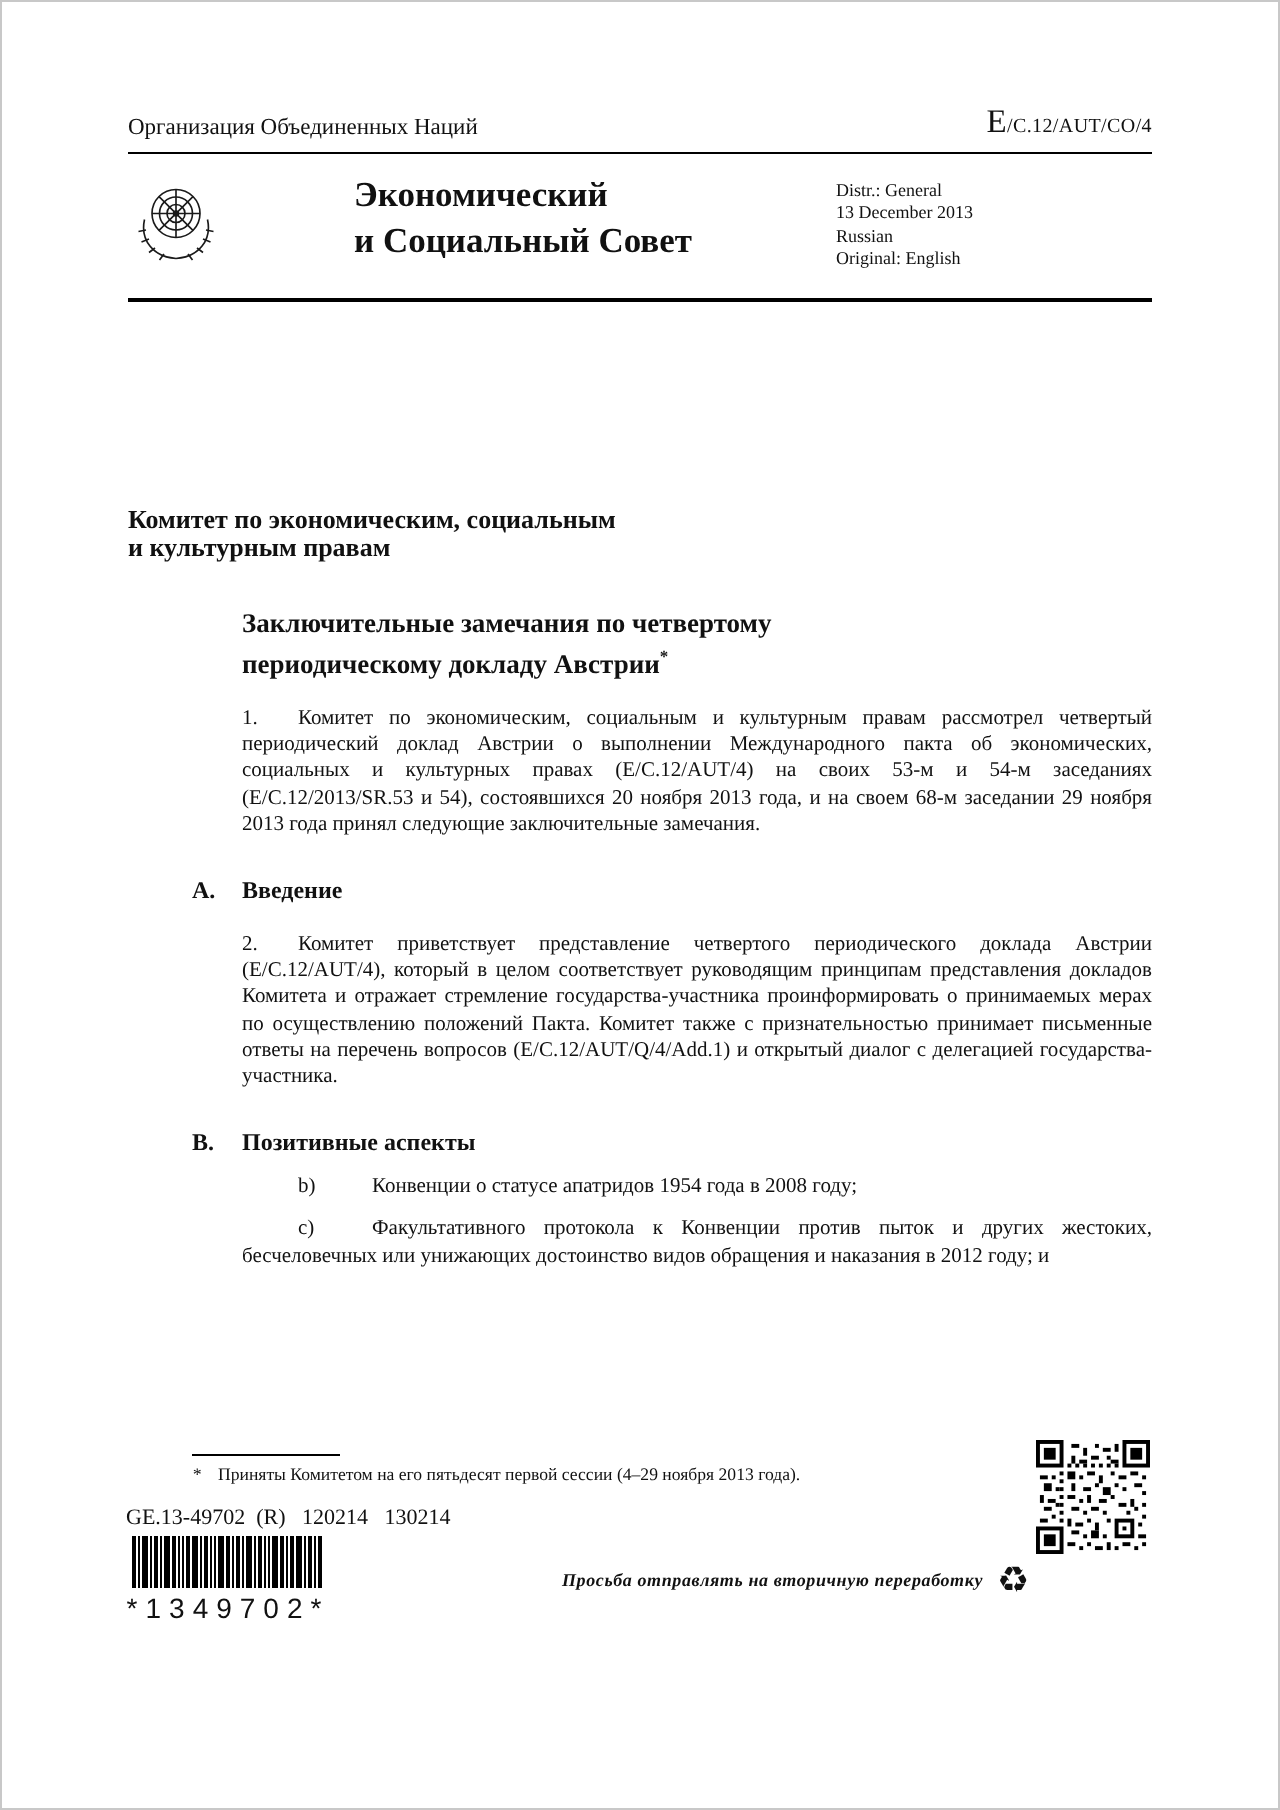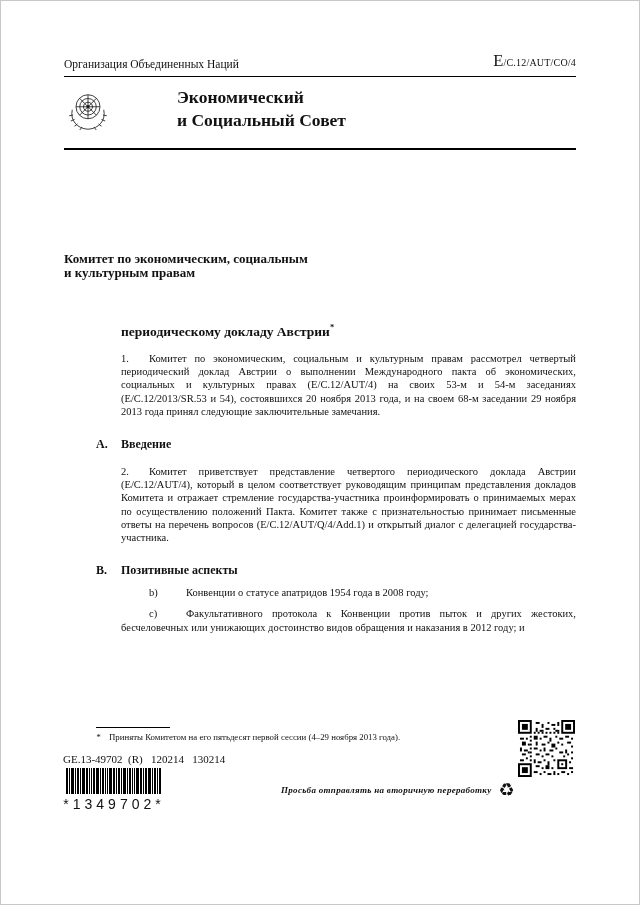--- a/index.html
+++ b/index.html
@@ -70,30 +70,36 @@
           <path d="M53,29 C56,43 47,54 32,55"></path>
           <path d="M12,36 l-5,1 M14,42 l-5,2 M18,48 l-4,3 M24,52 l-3,4"></path>
           <path d="M52,36 l5,1 M50,42 l5,2 M46,48 l4,3 M40,52 l3,4"></path>
         </g>
       </svg>
     </div>
     <div class="council">
       <div>Экономический</div>
       <div>и Социальный Совет</div>
     </div>
+    <div class="distr">
+      <div>Distr.: General</div>
+      <div>13 December 2013</div>
+      <div>Russian</div>
+      <div>Original: English</div>
+    </div>
   </div>
   <div class="rule-thick"></div>
 
   <div class="committee">
     <div>Комитет по экономическим, социальным</div>
     <div>и культурным правам</div>
   </div>
 
   <div class="doc-title">
-    <br>
+    <span>Заключительные замечания по четвертому</span><br>
     <span>периодическому докладу Австрии</span><sup>*</sup>
   </div>
 
   <p class="para"><span class="pnum">1.</span><span>Комитет по экономическим, социальным и культурным правам рассмотрел четвертый периодический доклад Австрии о выполнении Международного пакта об экономических, социальных и культурных правах (E/C.12/AUT/4) на своих 53-м и 54-м заседаниях (E/C.12/2013/SR.53 и 54), состоявшихся 20 ноября 2013 года, и на своем 68-м заседании 29 ноября 2013 года принял следующие заключительные замечания.</span></p>
 
   <div class="sec-head">
     <span class="sec-letter">A.</span>
     <span>Введение</span>
   </div>
 

